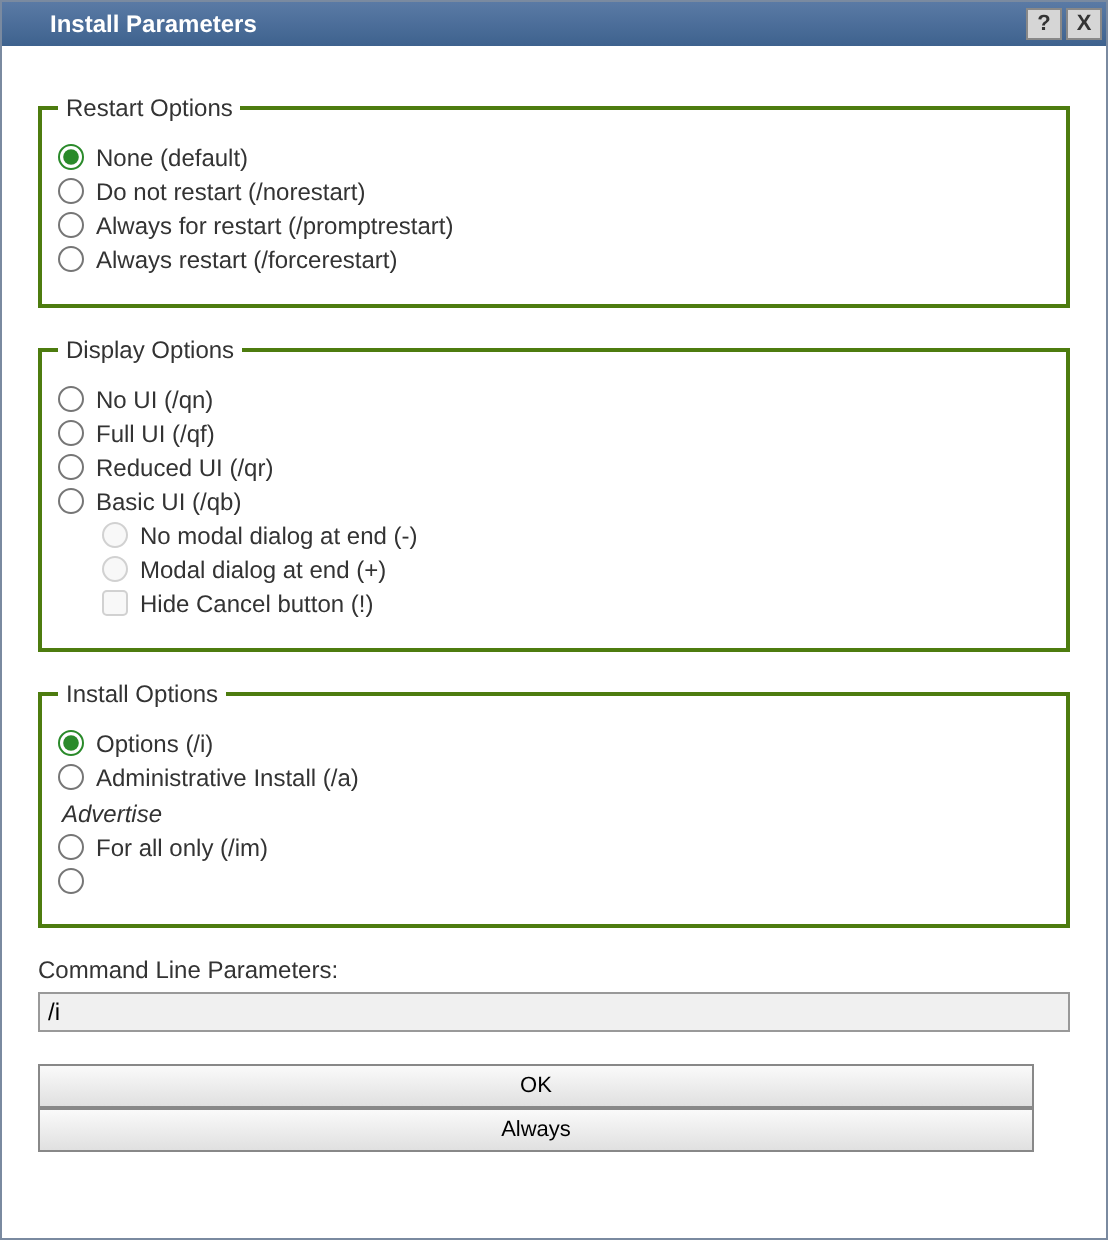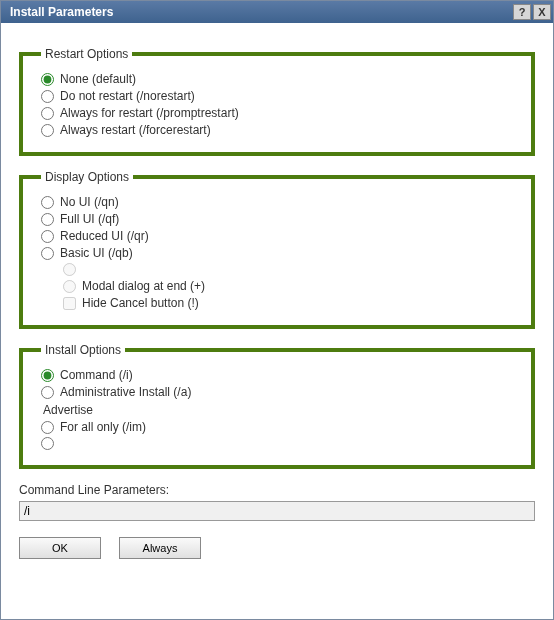--- a/index.html
+++ b/index.html
@@ -17,21 +17,21 @@
     background: #ffffff;
     position: relative;
   }
   .titlebar {
     height: 22px;
     background: linear-gradient(#5a7aa5, #3e628e);
     color: #fff;
     font-weight: bold;
     display: flex;
     align-items: center;
-    padding-left: 9px;
+    padding-left: 24px;
     font-size: 12px;
   }
   .titlebar-title { flex: 1; }
   .titlebar-btn {
     width: 18px;
     height: 16px;
     background: #d6d6d6;
     border: 1px solid #888;
     margin-right: 2px;
     display: flex;
@@ -40,63 +40,65 @@
     font-size: 11px;
     color: #333;
     cursor: pointer;
     font-family: Arial, sans-serif;
     font-weight: bold;
   }
   .content {
     padding: 14px 18px;
   }
   fieldset {
-    border: 4px solid #4d7c0f;
+    border: 2px solid #4d7c0f;
     margin: 10px 0 14px 0;
-    padding: 8px 10px 12px 18px;
+    padding: 8px 10px 12px 8px;
   }
   legend {
     padding: 0 4px;
     color: #333;
   }
   .radio-row, .check-row, .label-row {
     display: flex;
-    align-items: flex-end;
+    align-items: flex-start;
     margin: 3px 0;
   }
   .radio-row input[type=radio],
   .check-row input[type=checkbox] {
     margin: 0 6px 0 0;
     width: 13px;
     height: 13px;
     accent-color: #2a8a2a;
     cursor: pointer;
   }
   .indent {
     padding-left: 22px;
   }
   .sub-label {
     margin: 4px 0 2px 2px;
+    font-style: italic;
   }
   .cmd-label {
     margin-top: 12px;
     margin-bottom: 4px;
   }
   .cmd-input {
     width: 100%;
     height: 20px;
     border: 1px solid #999;
     padding: 2px 4px;
     font-family: Tahoma, Arial, sans-serif;
     font-size: 12px;
     background: #f0f0f0;
   }
   .button-row {
     margin-top: 16px;
     display: flex;
+    flex-direction: column;
   }
   .btn {
     min-width: 82px;
     height: 22px;
     border: 1px solid #888;
     background: linear-gradient(#fafafa, #e0e0e0);
     margin-right: 18px;
     cursor: pointer;
     font-family: Tahoma, Arial, sans-serif;
     font-size: 11px;
@@ -156,38 +158,39 @@
         <input type="radio" name="display" style="">
         <label>Reduced UI (/qr)</label>
       </div>
       <div class="radio-row">
         <input type="radio" name="display" style="">
         <label>Basic UI (/qb)</label>
       </div>
       <div class="indent">
         <div class="radio-row">
           <input type="radio" name="basic-modal" disabled="" style="">
+          <label>No modal dialog at end (-)</label>
         </div>
         <div class="radio-row">
           <input type="radio" name="basic-modal" disabled="" style="">
           <label>Modal dialog at end (+)</label>
         </div>
         <div class="check-row">
           <input type="checkbox" disabled="" style="">
           <label>Hide Cancel button (!)</label>
         </div>
       </div>
     </fieldset>
 
     
     <fieldset>
       <legend>Install Options</legend>
       <div class="radio-row">
         <input type="radio" name="install" checked="" style="">
-        <label>Command (/i)</label>
+        <label>Options (/i)</label>
       </div>
       <div class="radio-row">
         <input type="radio" name="install" style="">
         <label>Administrative Install (/a)</label>
       </div>
       <div class="sub-label">Advertise</div>
       <div class="radio-row">
         <input type="radio" name="install" style="">
         <label>For all only (/im)</label>
       </div>

